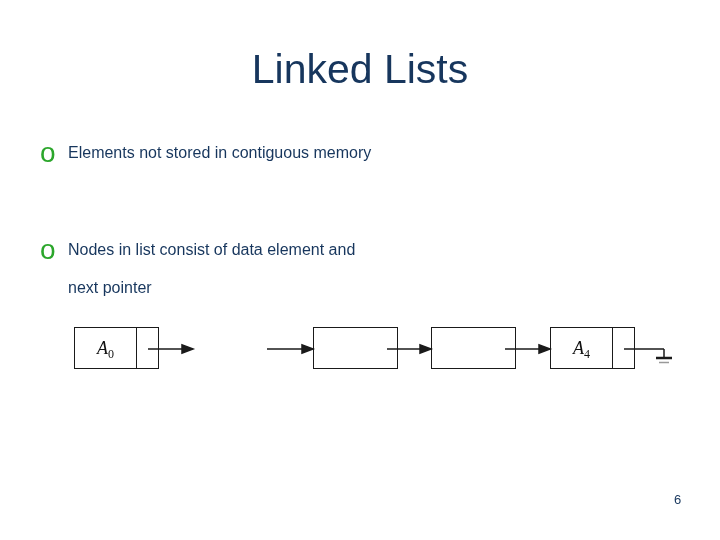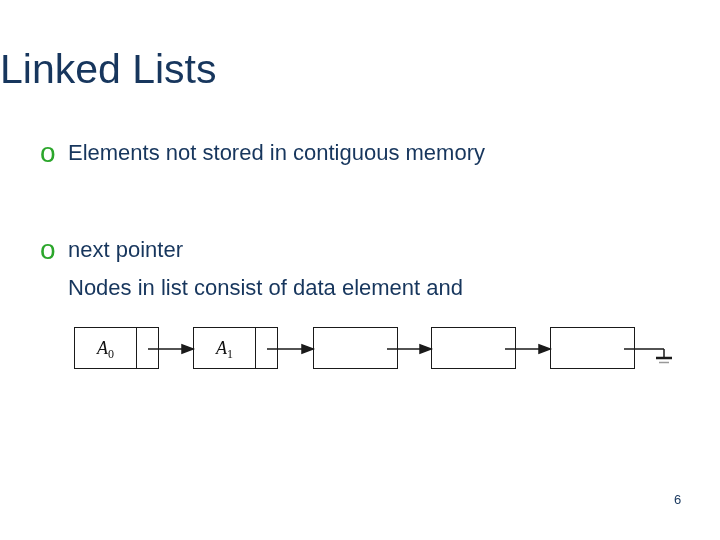--- a/index.html
+++ b/index.html
@@ -11,33 +11,33 @@
   body{
     width:720px;height:540px;
     background:#ffffff;
     font-family:"Liberation Sans", sans-serif;
     overflow:hidden;
     position:relative;
   }
   .slide{position:absolute;inset:0;background:#ffffff;}
   .title{
     position:absolute;top:47px;left:0;width:720px;
-    margin:0;text-align:left;
+    margin:0;text-align:center;
     font-size:41px;font-weight:400;line-height:1.1;
     color:var(--navy);
   }
   .bullets{position:absolute;left:40px;top:0;width:640px;}
   .bullet{position:absolute;left:0;padding-left:28px;}
   .bullet .marker{
     position:absolute;left:0;top:0;
     color:var(--green);
     font-size:28px;line-height:38px;
   }
   .bullet .line{
-    font-size:22px;line-height:38px;
+    font-size:16px;line-height:38px;
     color:var(--navy);
     white-space:nowrap;
   }
   .bullet.b0{top:134px;}
   .bullet.b1{top:231px;}
 
   .diagram{position:absolute;left:60px;top:318px;width:640px;height:62px;}
   .overlay{position:absolute;left:0;top:0;}
   .node{
     position:absolute;top:9px;width:85px;height:42px;
@@ -75,22 +75,22 @@
 
   <h1 class="title">Linked Lists</h1>
 
   <div class="bullets">
     <div class="bullet b0">
       <span class="marker">o</span>
       <div class="line">Elements not stored in contiguous memory</div>
     </div>
     <div class="bullet b1">
       <span class="marker">o</span>
+      <div class="line">Nodes in list consist of data element and</div>
       <div class="line">next pointer</div>
-      <div class="line">Nodes in list consist of data element and</div>
     </div>
   </div>
 
   <div class="diagram">
 
     <svg class="overlay" width="640" height="62" viewBox="0 0 640 62">
       <g stroke="#1a1a1a" stroke-width="1.5" fill="#1a1a1a">
         <g>
           <line x1="88" y1="31" x2="123" y2="31"></line>
           <polygon points="133,31 122,26.8 122,35.2"></polygon>
@@ -118,36 +118,33 @@
       </g>
     </svg>
 
     <div class="node" style="left:14px">
       <div class="cell data">
         <span class="lbl"><i class="base">A</i><span class="sub">0</span></span>
       </div>
       <div class="cell ptr"></div>
     </div>
 
-    <div class="node" style="left:133px">
-      <div class="cell data">
-        <span class="lbl"><i class="base">A</i><span class="sub">1</span></span>
-      </div>
-      <div class="cell ptr"></div>
-    </div>
 
     <div class="node" style="left:253px">
       <div class="cell ptr"></div>
     </div>
 
     <div class="node" style="left:371px">
       <div class="cell ptr"></div>
     </div>
 
     <div class="node" style="left:490px">
+      <div class="cell data">
+        <span class="lbl"><i class="base">A</i><span class="sub">4</span></span>
+      </div>
       <div class="cell ptr"></div>
     </div>
 
   </div>
 
   <div class="pagenum">6</div>
 
 </div>
 
 </body></html>

